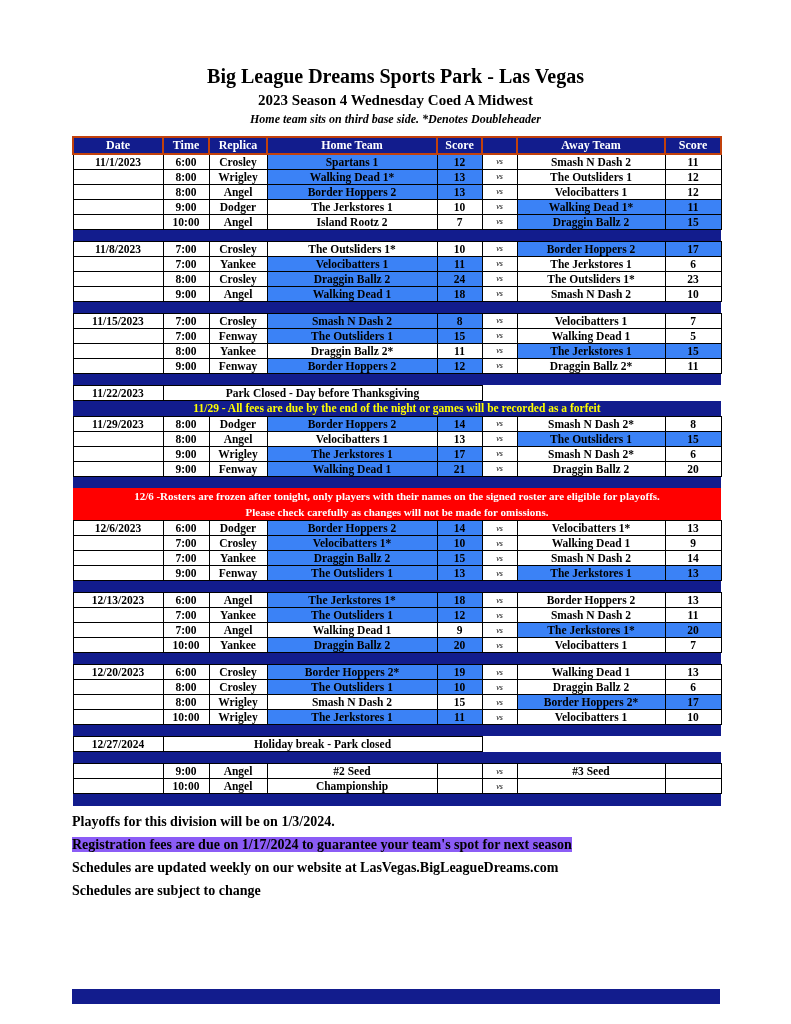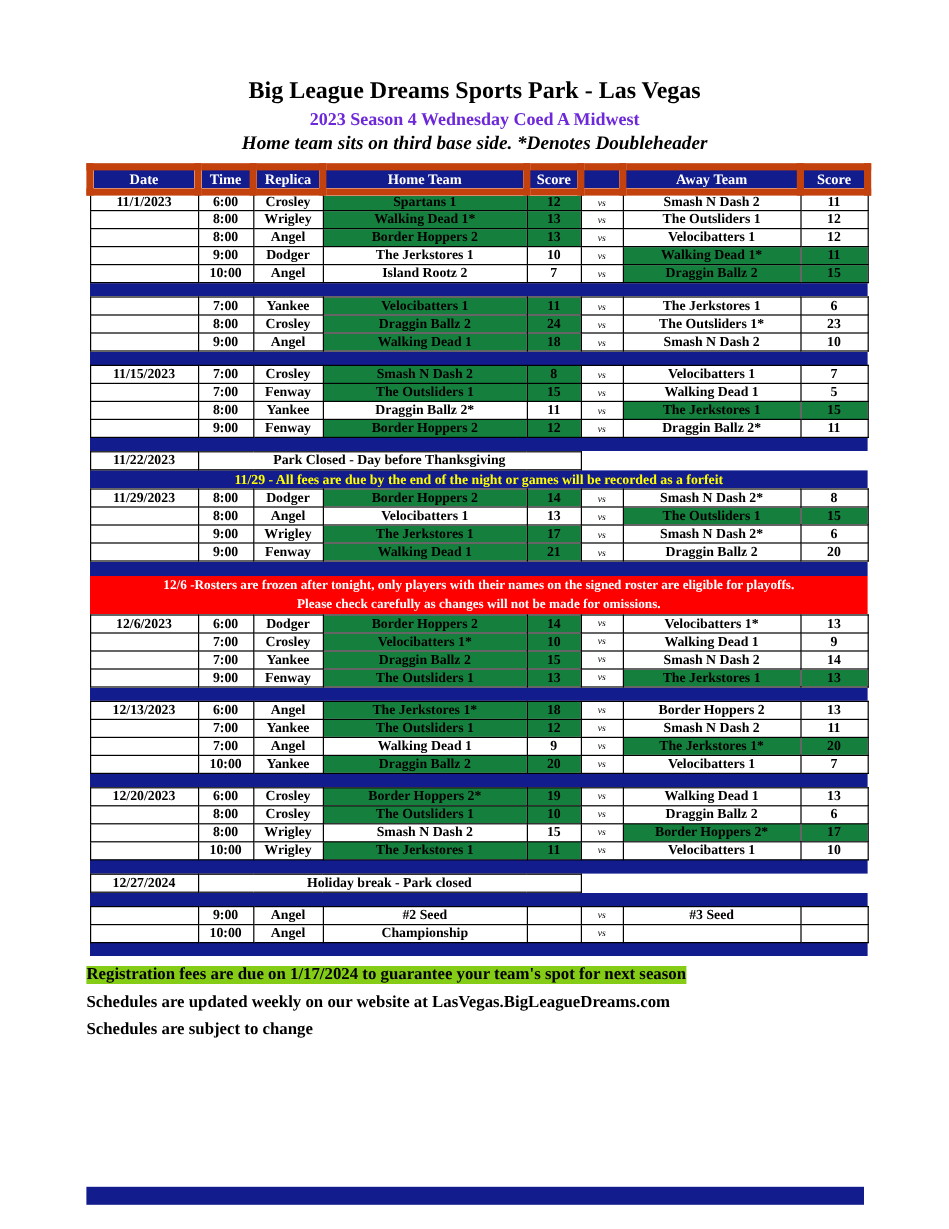--- a/index.html
+++ b/index.html
@@ -17,47 +17,47 @@
     text-align: center;
     font-size: 20px;
     font-weight: bold;
     color: #000000;
     line-height: 24px;
   }
   .subtitle {
     text-align: center;
     font-size: 15px;
     font-weight: bold;
-    color: #6d28d9;
+    color: #000000;
     line-height: 19px;
     margin-top: 3px;
   }
   .note {
     text-align: center;
-    font-size: 16px;
+    font-size: 12px;
     font-weight: bold;
     font-style: italic;
     color: #000000;
     line-height: 15px;
     margin-top: 2px;
   }
   table.sched {
     border-collapse: collapse;
     table-layout: fixed;
     width: 648px;
     margin: 9px 0 0 72px;
   }
   th {
     background: #121c8d;
     color: #ffffff;
     font-size: 12px;
     font-weight: bold;
     height: 17px;
     padding: 0;
-    border: 6px solid #c2410c;
+    border: 2px solid #c2410c;
     white-space: nowrap;
     overflow: hidden;
   }
   td {
     height: 15px;
     font-size: 11.5px;
     font-weight: bold;
     color: #000000;
     text-align: center;
     vertical-align: middle;
@@ -75,30 +75,30 @@
   }
   td.alert {
     background: #ff0000;
     color: #ffffff;
     font-size: 11px;
     height: 32px;
     padding: 0;
   }
   td.alert div { line-height: 16px; height: 16px; }
   td.vs { font-size: 8px; font-style: italic; font-weight: normal; }
-  td.win { background: #15803d; }
+  td.win { background: #3b82f6; }
   td.rest { border: none; }
   .footer {
     margin: 7px 0 0 72px;
     font-size: 14px;
     font-weight: bold;
     color: #000000;
   }
   .foot-line { margin-top: 5px; line-height: 18px; }
-  .foot-line span.hl { background: #84cc16; }
+  .foot-line span.hl { background: #8b5cf6; }
   .bottom-bar {
     position: absolute;
     left: 72px;
     bottom: 20px;
     width: 648px;
     height: 15px;
     background: #121c8d;
   }
 </style>
 </head>
@@ -178,20 +178,30 @@
           <td class="b team">Island Rootz 2</td>
           <td class="b score">7</td>
           <td class="b vs">vs</td>
           <td class="b team win">Draggin Ballz 2</td>
           <td class="b score win">15</td>
         </tr>
         <tr class="row-sep">
           <td class="sep" colspan="8"></td>
         </tr>
         <tr class="row-game">
+          <td class="b">11/8/2023</td>
+          <td class="b">7:00</td>
+          <td class="b">Crosley</td>
+          <td class="b team">The Outsliders 1*</td>
+          <td class="b score">10</td>
+          <td class="b vs">vs</td>
+          <td class="b team win">Border Hoppers 2</td>
+          <td class="b score win">17</td>
+        </tr>
+        <tr class="row-game">
           <td class="b"></td>
           <td class="b">7:00</td>
           <td class="b">Yankee</td>
           <td class="b team win">Velocibatters 1</td>
           <td class="b score win">11</td>
           <td class="b vs">vs</td>
           <td class="b team">The Jerkstores 1</td>
           <td class="b score">6</td>
         </tr>
         <tr class="row-game">
@@ -474,19 +484,20 @@
           <td class="b team"></td>
           <td class="b score"></td>
         </tr>
         <tr class="row-sep">
           <td class="sep" colspan="8"></td>
         </tr>
       </tbody>
   </table>
 
   <div class="footer" id="footer-lines">
+      <div class="foot-line"><span>Playoffs for this division will be on 1/3/2024.</span></div>
       <div class="foot-line"><span class="hl">Registration fees are due on 1/17/2024 to guarantee your team's spot for next season</span></div>
       <div class="foot-line"><span>Schedules are updated weekly on our website at LasVegas.BigLeagueDreams.com</span></div>
       <div class="foot-line"><span>Schedules are subject to change</span></div>
     </div>
 
   <div class="bottom-bar"></div>
 </div>
 
 </body></html>

